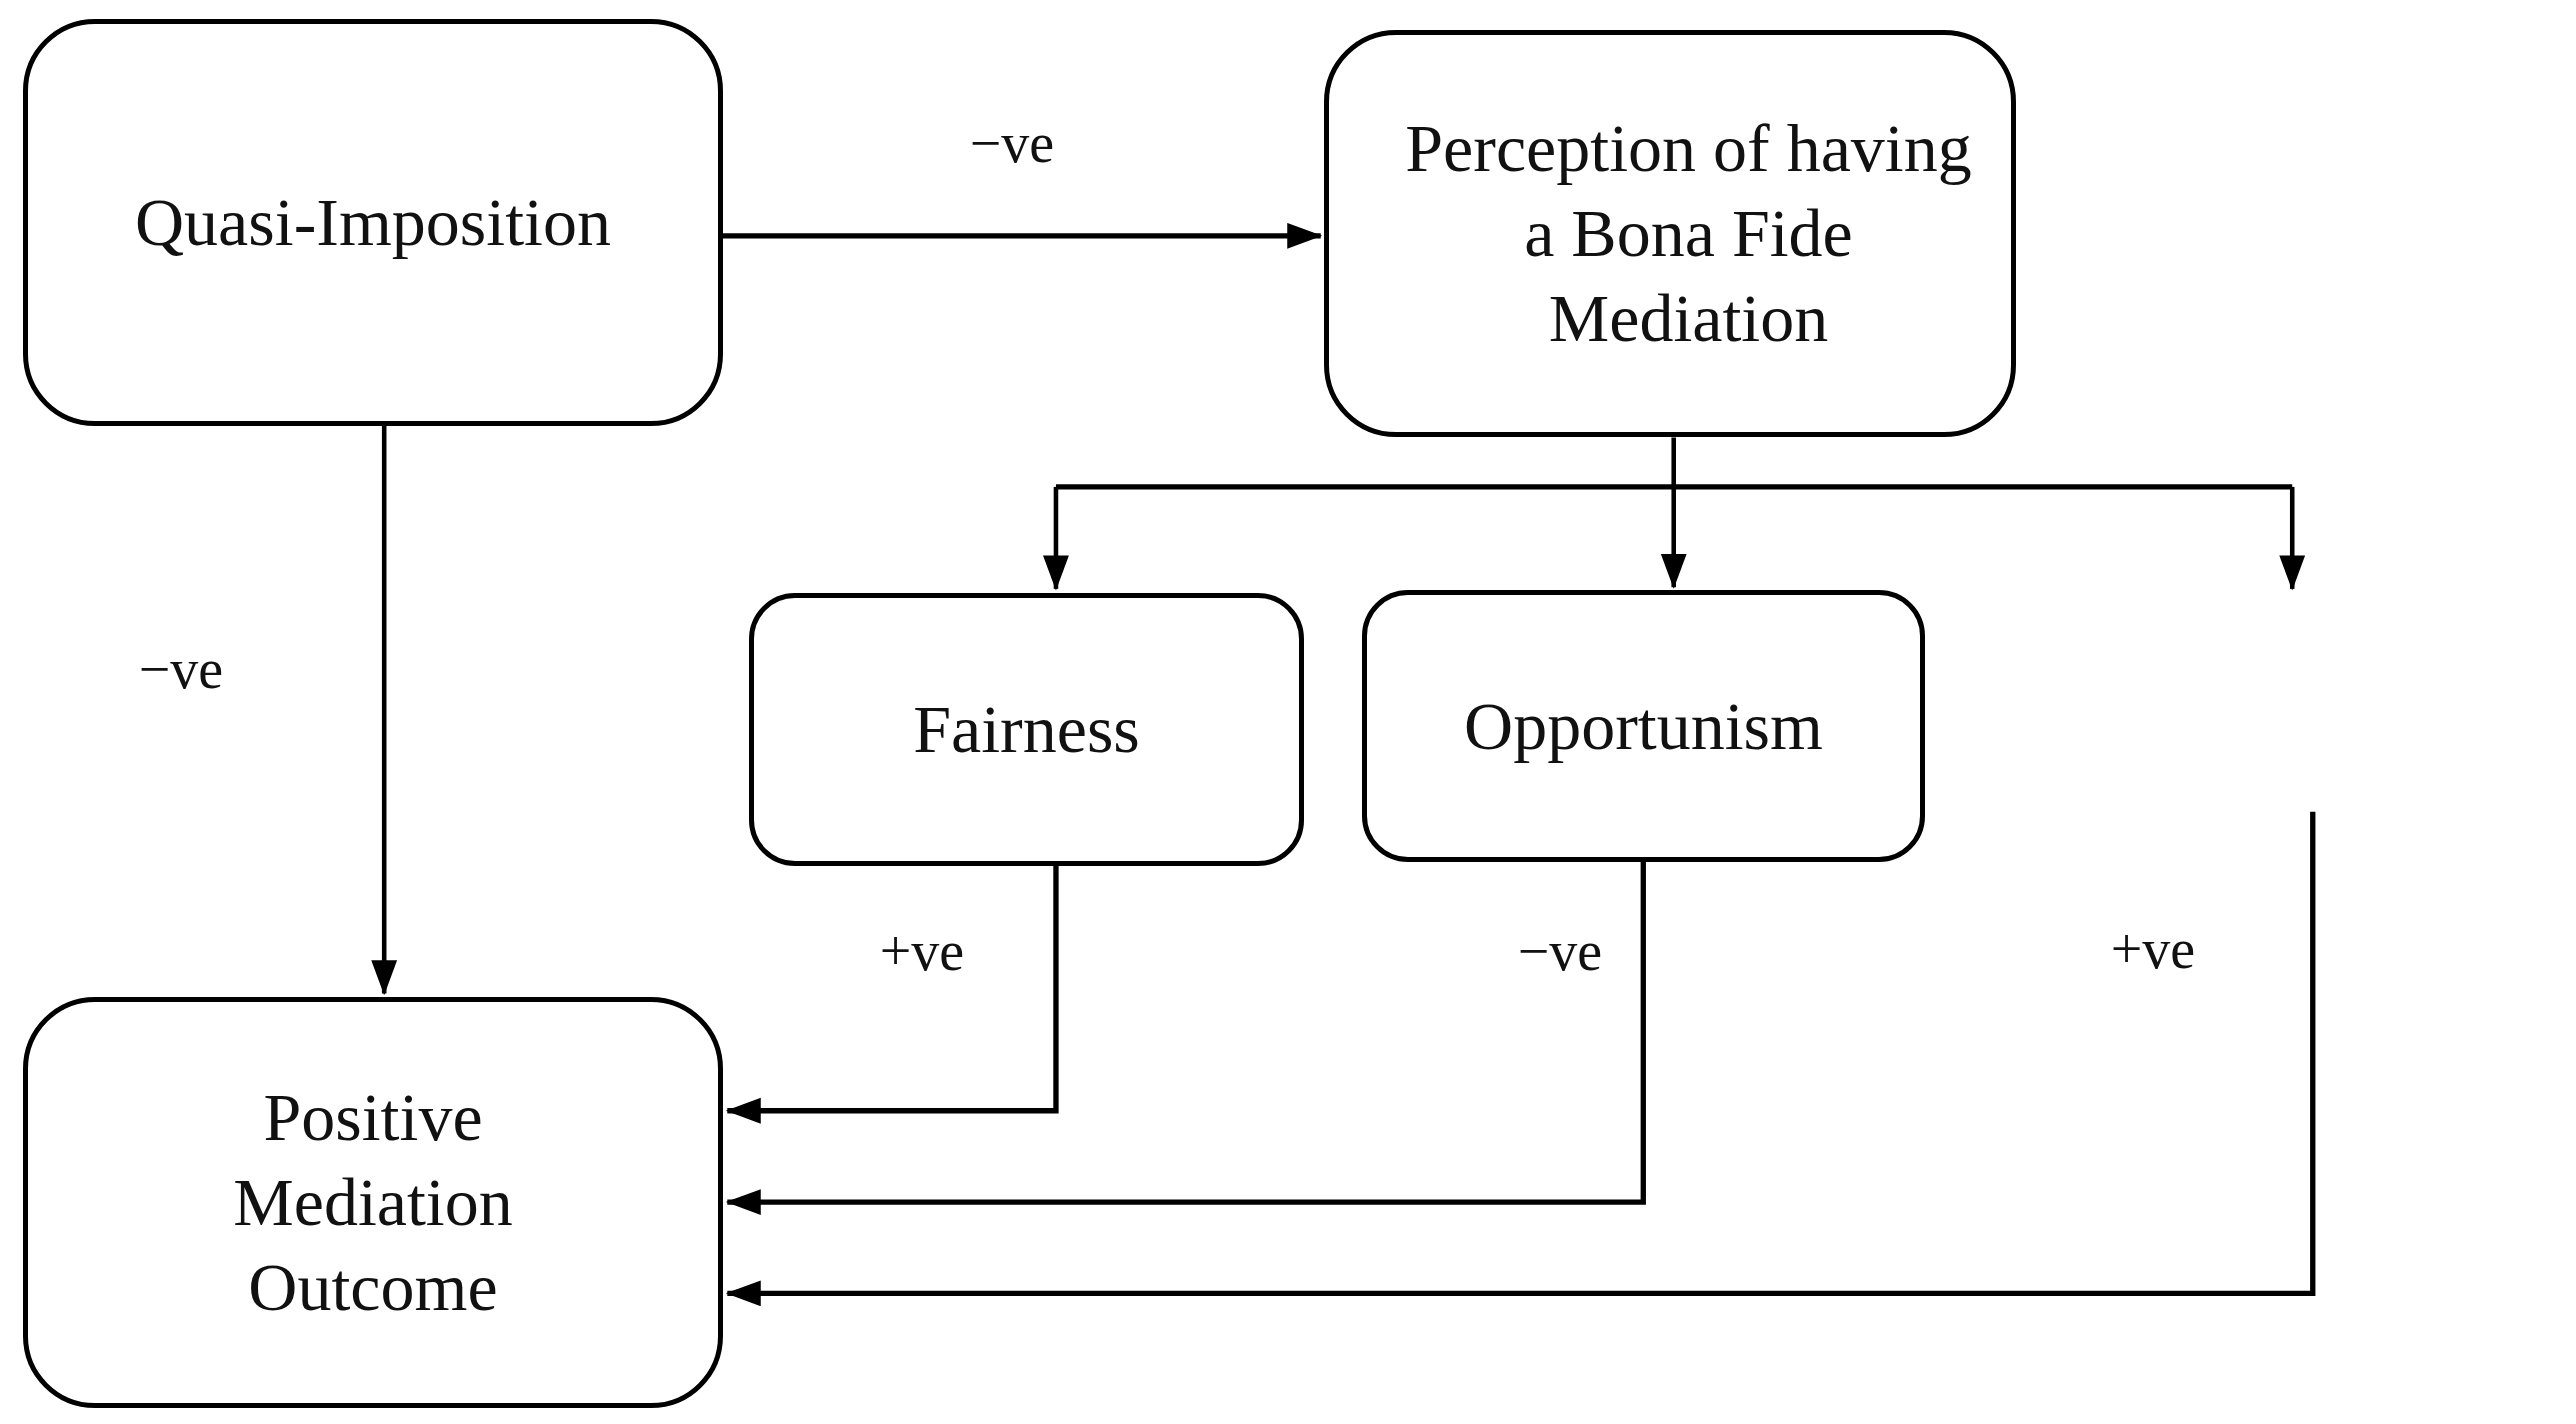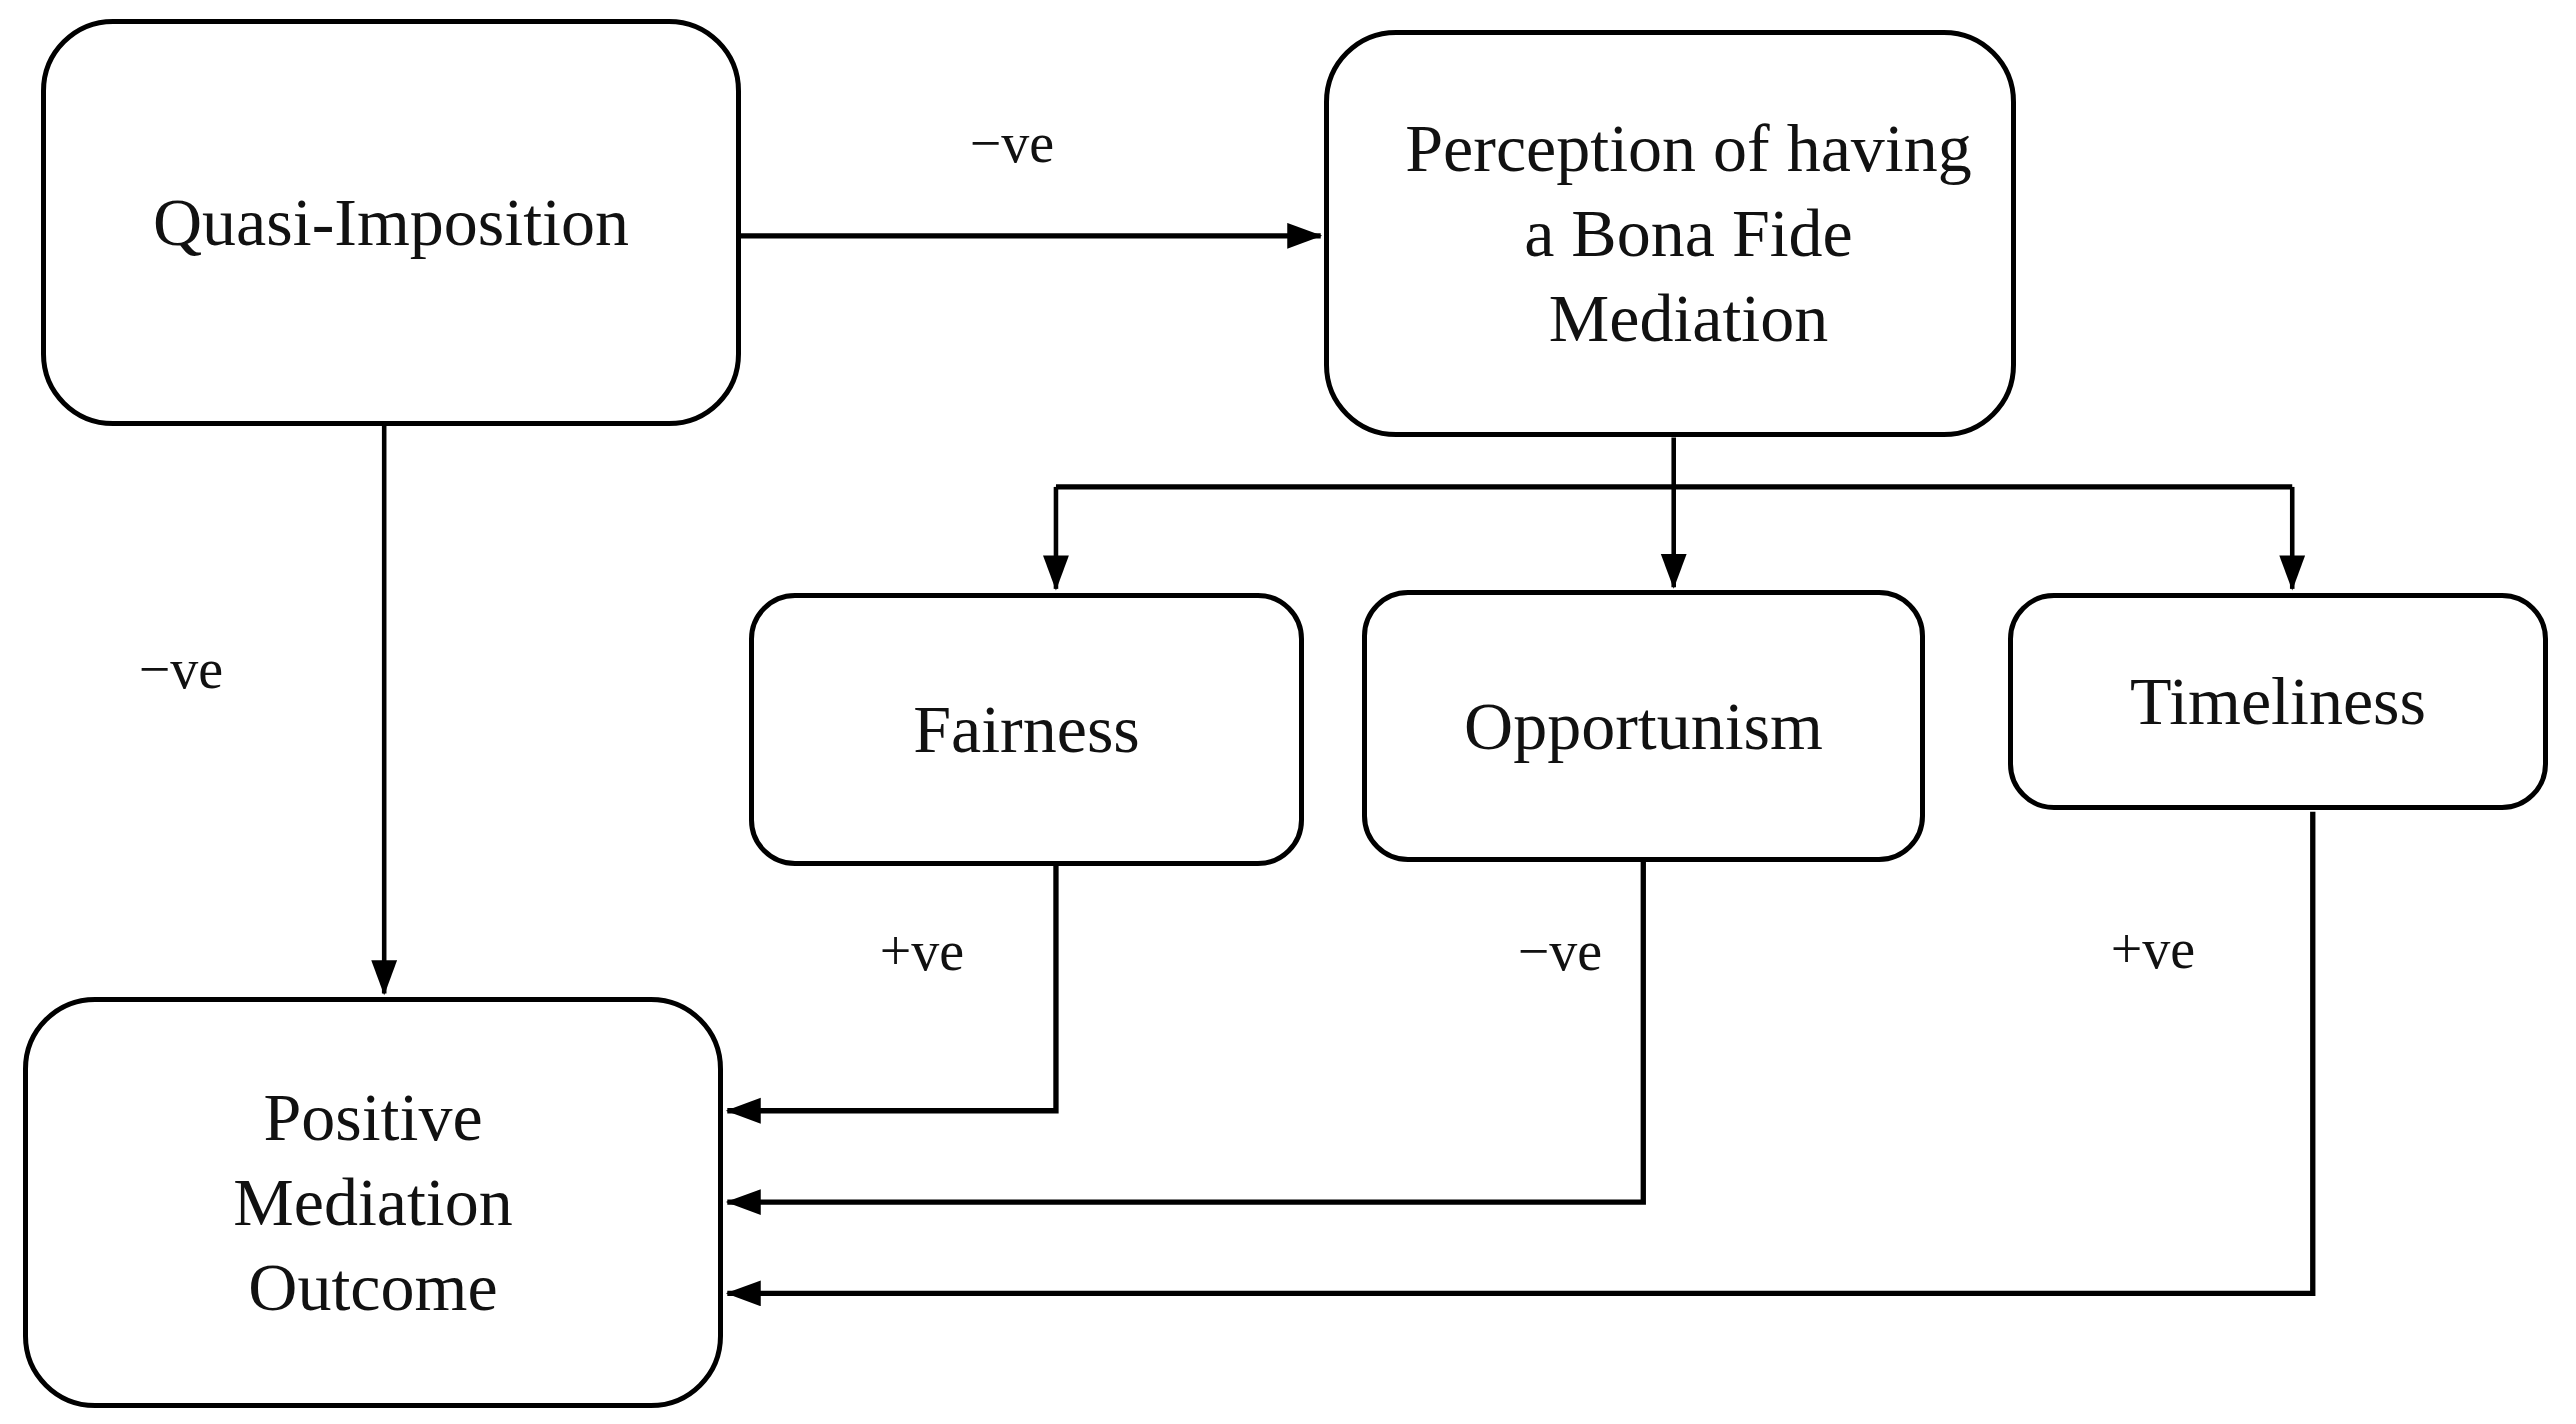--- a/index.html
+++ b/index.html
@@ -31,21 +31,21 @@
     display: flex;
     align-items: center;
     justify-content: center;
     text-align: center;
     font-size: 68px;
     line-height: 1.25;
     white-space: pre-line;
   }
   .node.big { border-radius: 72px; }
   .node.small { border-radius: 46px; }
-  #node-quasi-imposition   { left: 23px;   top: 19px;   width: 700px; height: 407px; margin-left: 18px; }
+  #node-quasi-imposition   { left: 23px;   top: 19px;   width: 700px; height: 407px; }
   #node-perception         { left: 1324px; top: 30px;   width: 692px; height: 407px; padding-left: 37px; }
   #node-fairness           { left: 749px;  top: 593px;  width: 555px; height: 273px; }
   #node-opportunism        { left: 1362px; top: 590px;  width: 563px; height: 272px; }
   #node-timeliness         { left: 2008px; top: 593px;  width: 540px; height: 217px; }
   #node-outcome            { left: 23px;   top: 997px; width: 700px; height: 411px; text-align: center; }
   .edge-label {
     position: absolute;
     font-size: 56px;
     line-height: 1;
     transform: translate(-50%, -50%);
@@ -99,23 +99,20 @@
   </div>
 
   <div class="node small" id="node-fairness">
     <span>Fairness</span>
   </div>
 
   <div class="node small" id="node-opportunism">
     <span>Opportunism</span>
   </div>
 
-  <div class="node small" id="node-timeliness">
-    <span>Timeliness</span>
-  </div>
 
   <div class="node big" id="node-outcome">
     <span>Positive
 Mediation
 Outcome</span>
   </div>
 
   <div class="edge-label" id="label-qi-perception">−ve</div>
 
   <div class="edge-label" id="label-qi-outcome">−ve</div>

